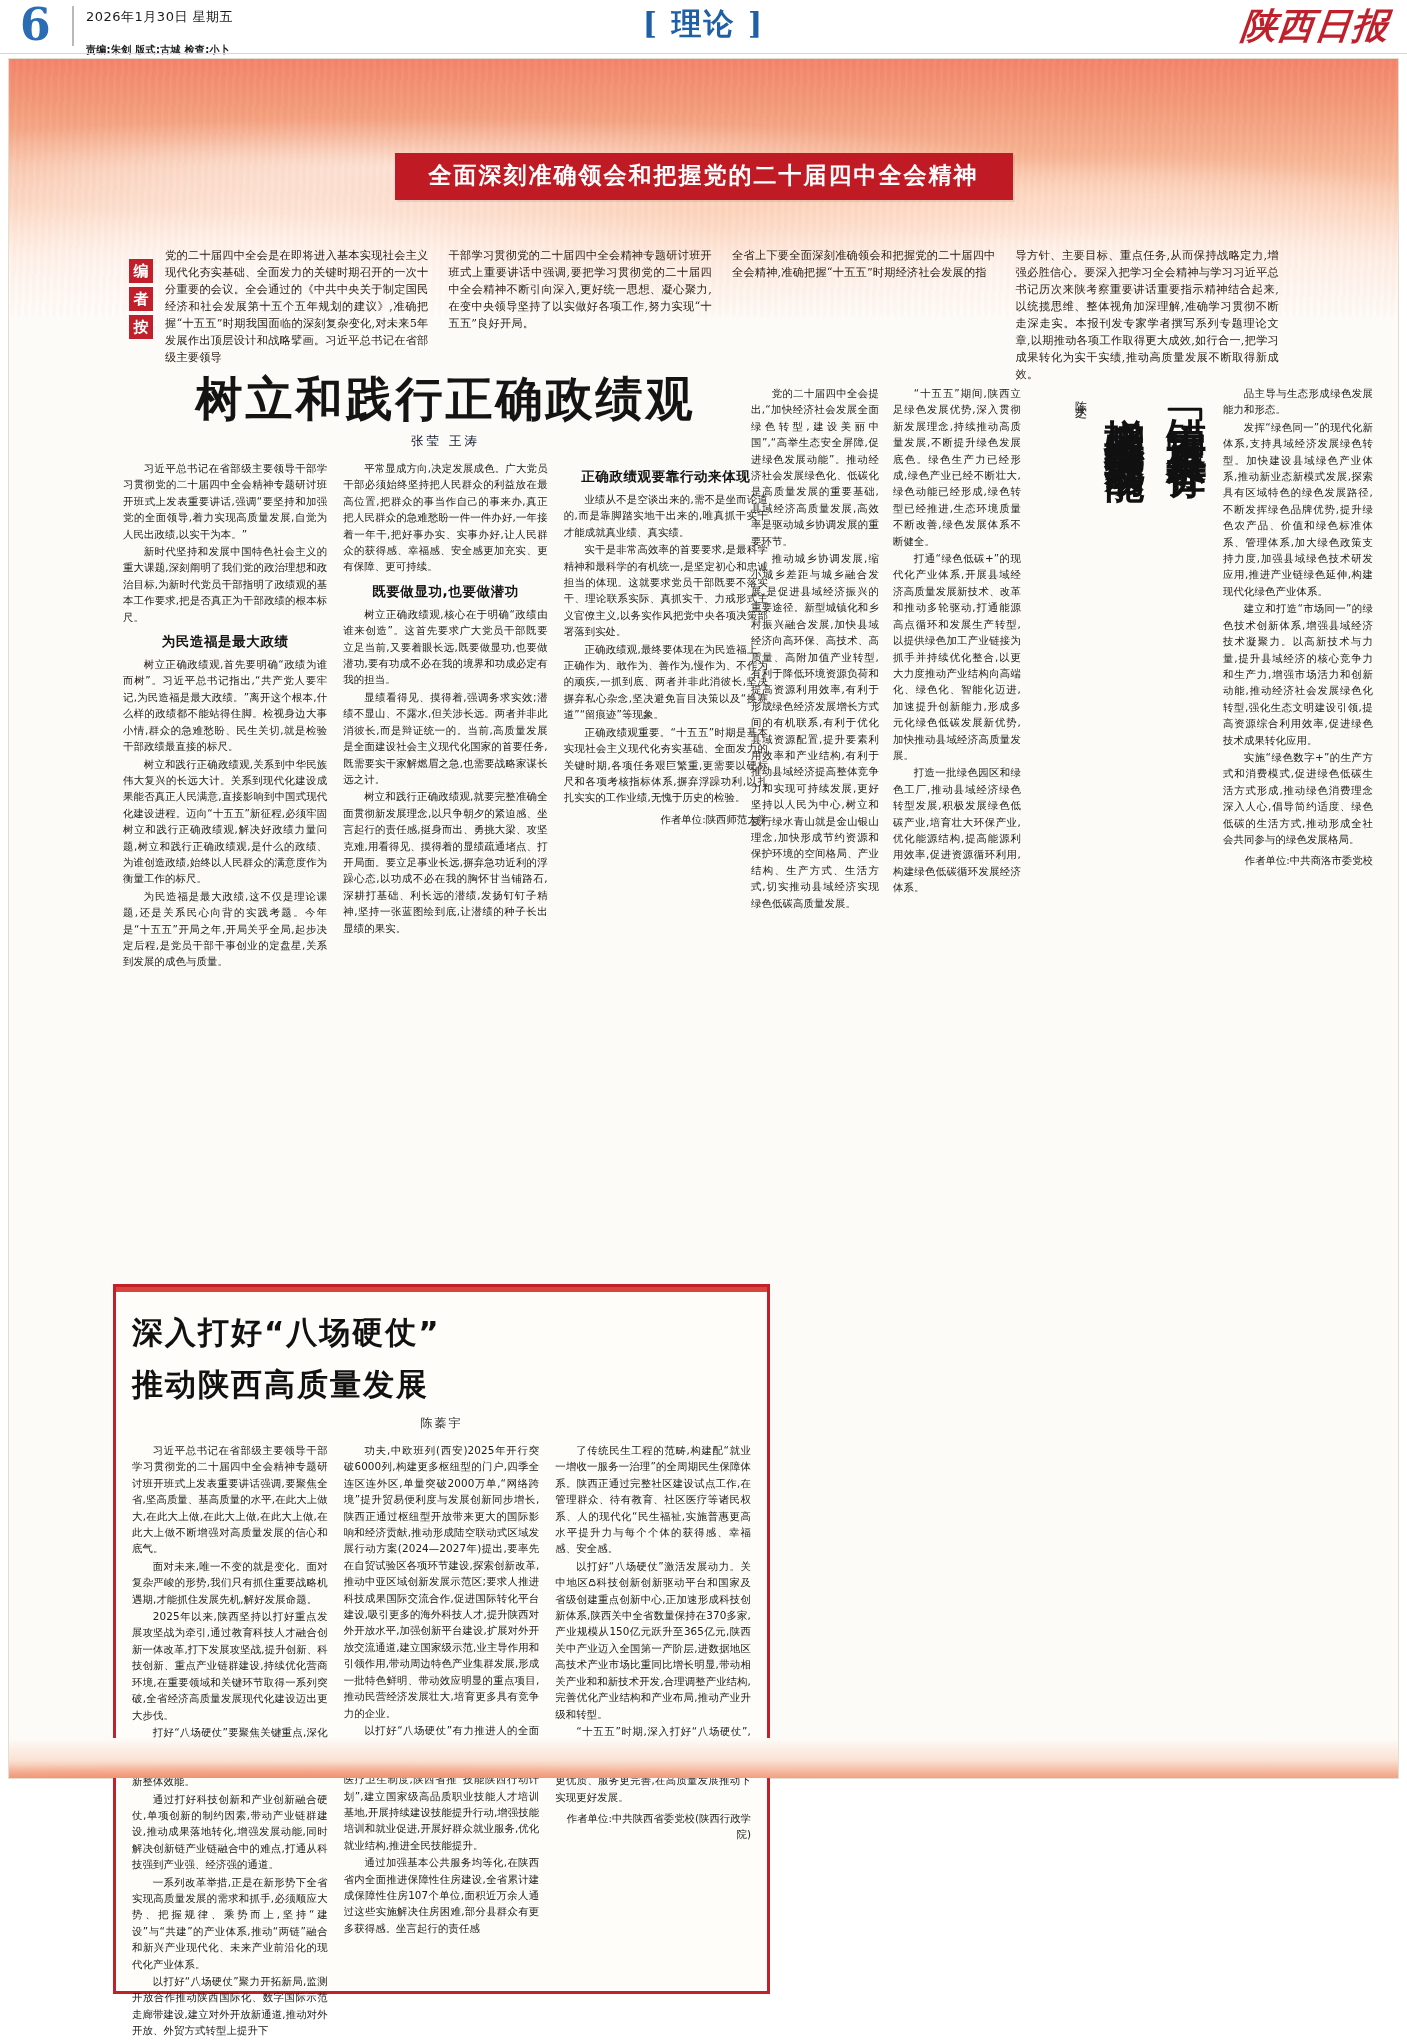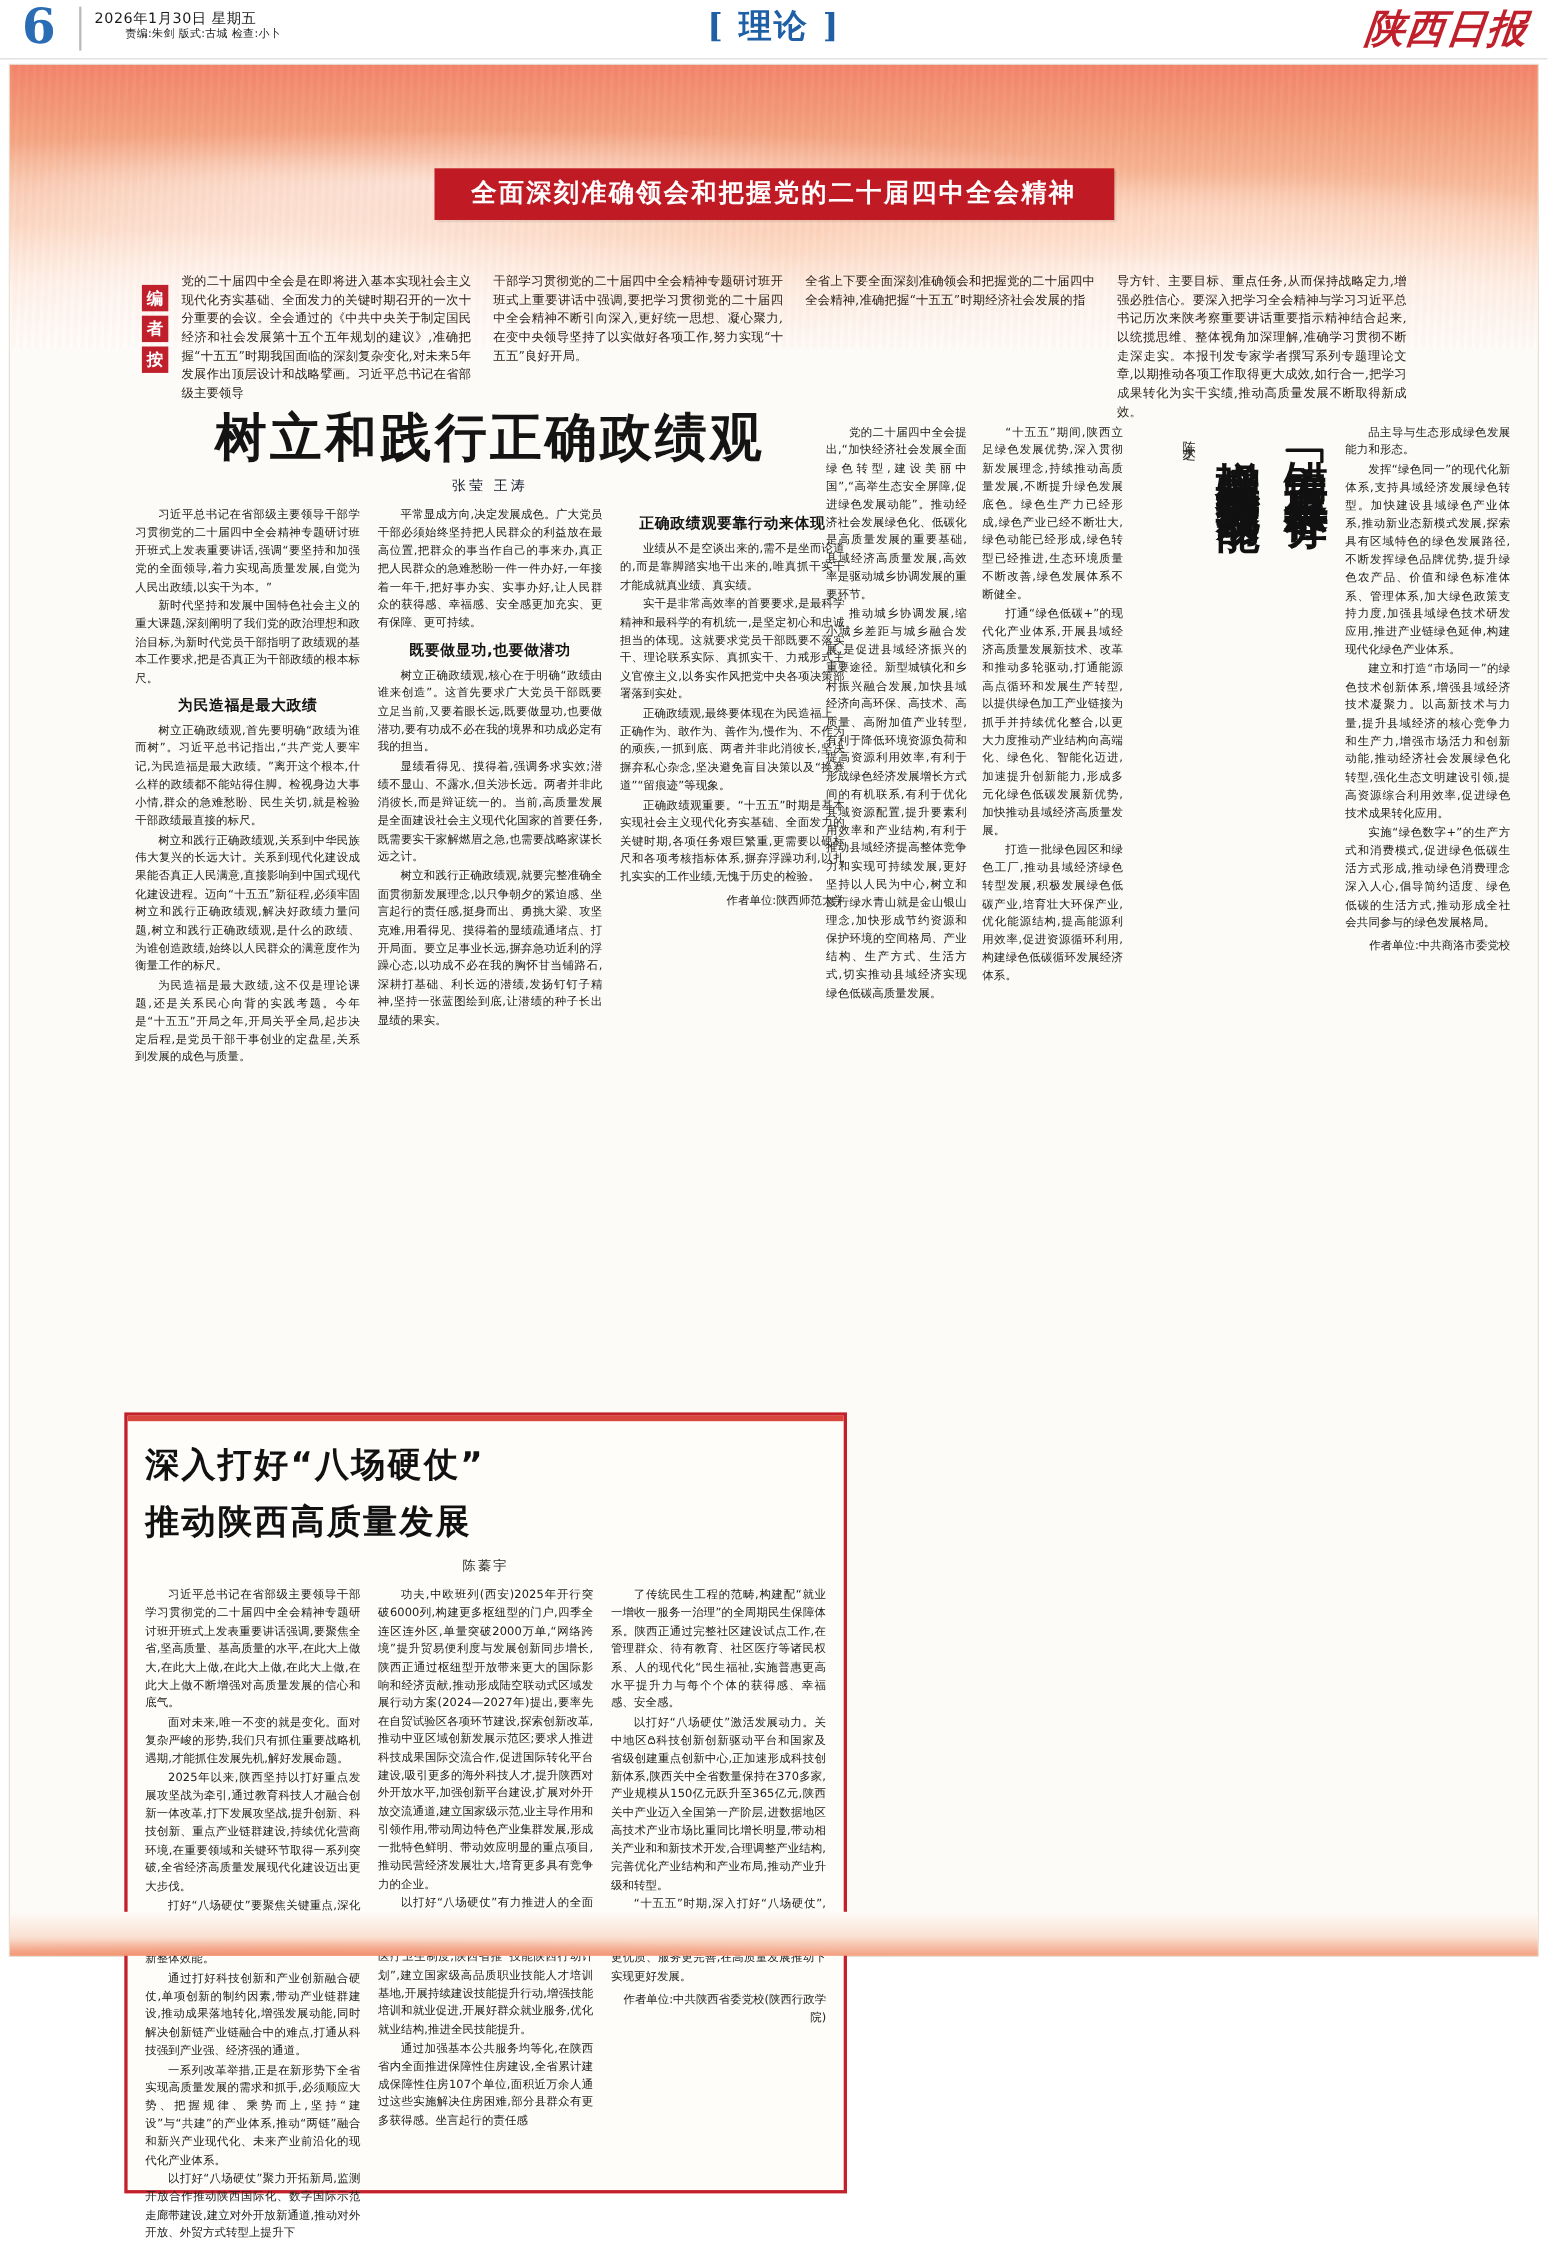--- a/index.html
+++ b/index.html
@@ -23,22 +23,22 @@
   }
   .mh-rule {
     position:absolute; left:72px; top:6px; width:2px; height:40px;
     background:#b9b9b9;
   }
   .mh-date {
     position:absolute; left:86px; top:8px;
     font-size:13px; color:#1a1a1a; letter-spacing:0.5px; white-space:nowrap;
   }
   .mh-credits {
-    position:absolute; left:86px; top:24px;
-    font-size:10px; color:#1a1a1a; font-weight:normal; letter-spacing:0.3px; white-space:nowrap;margin-left:28px;
+    position:absolute; left:86px; top:43px;
+    font-size:10px; color:#1a1a1a; font-weight:bold; letter-spacing:0.3px; white-space:nowrap;
   }
   .mh-section {
     position:absolute; left:0; top:4px; width:1407px;
     text-align:center;
     font-size:30px; color:#1f5fa6; font-weight:700;
     font-family:"DejaVu Serif", serif;
     letter-spacing:2px;
   }
   .mh-logo {
     position:absolute; right:18px; top:2px;

